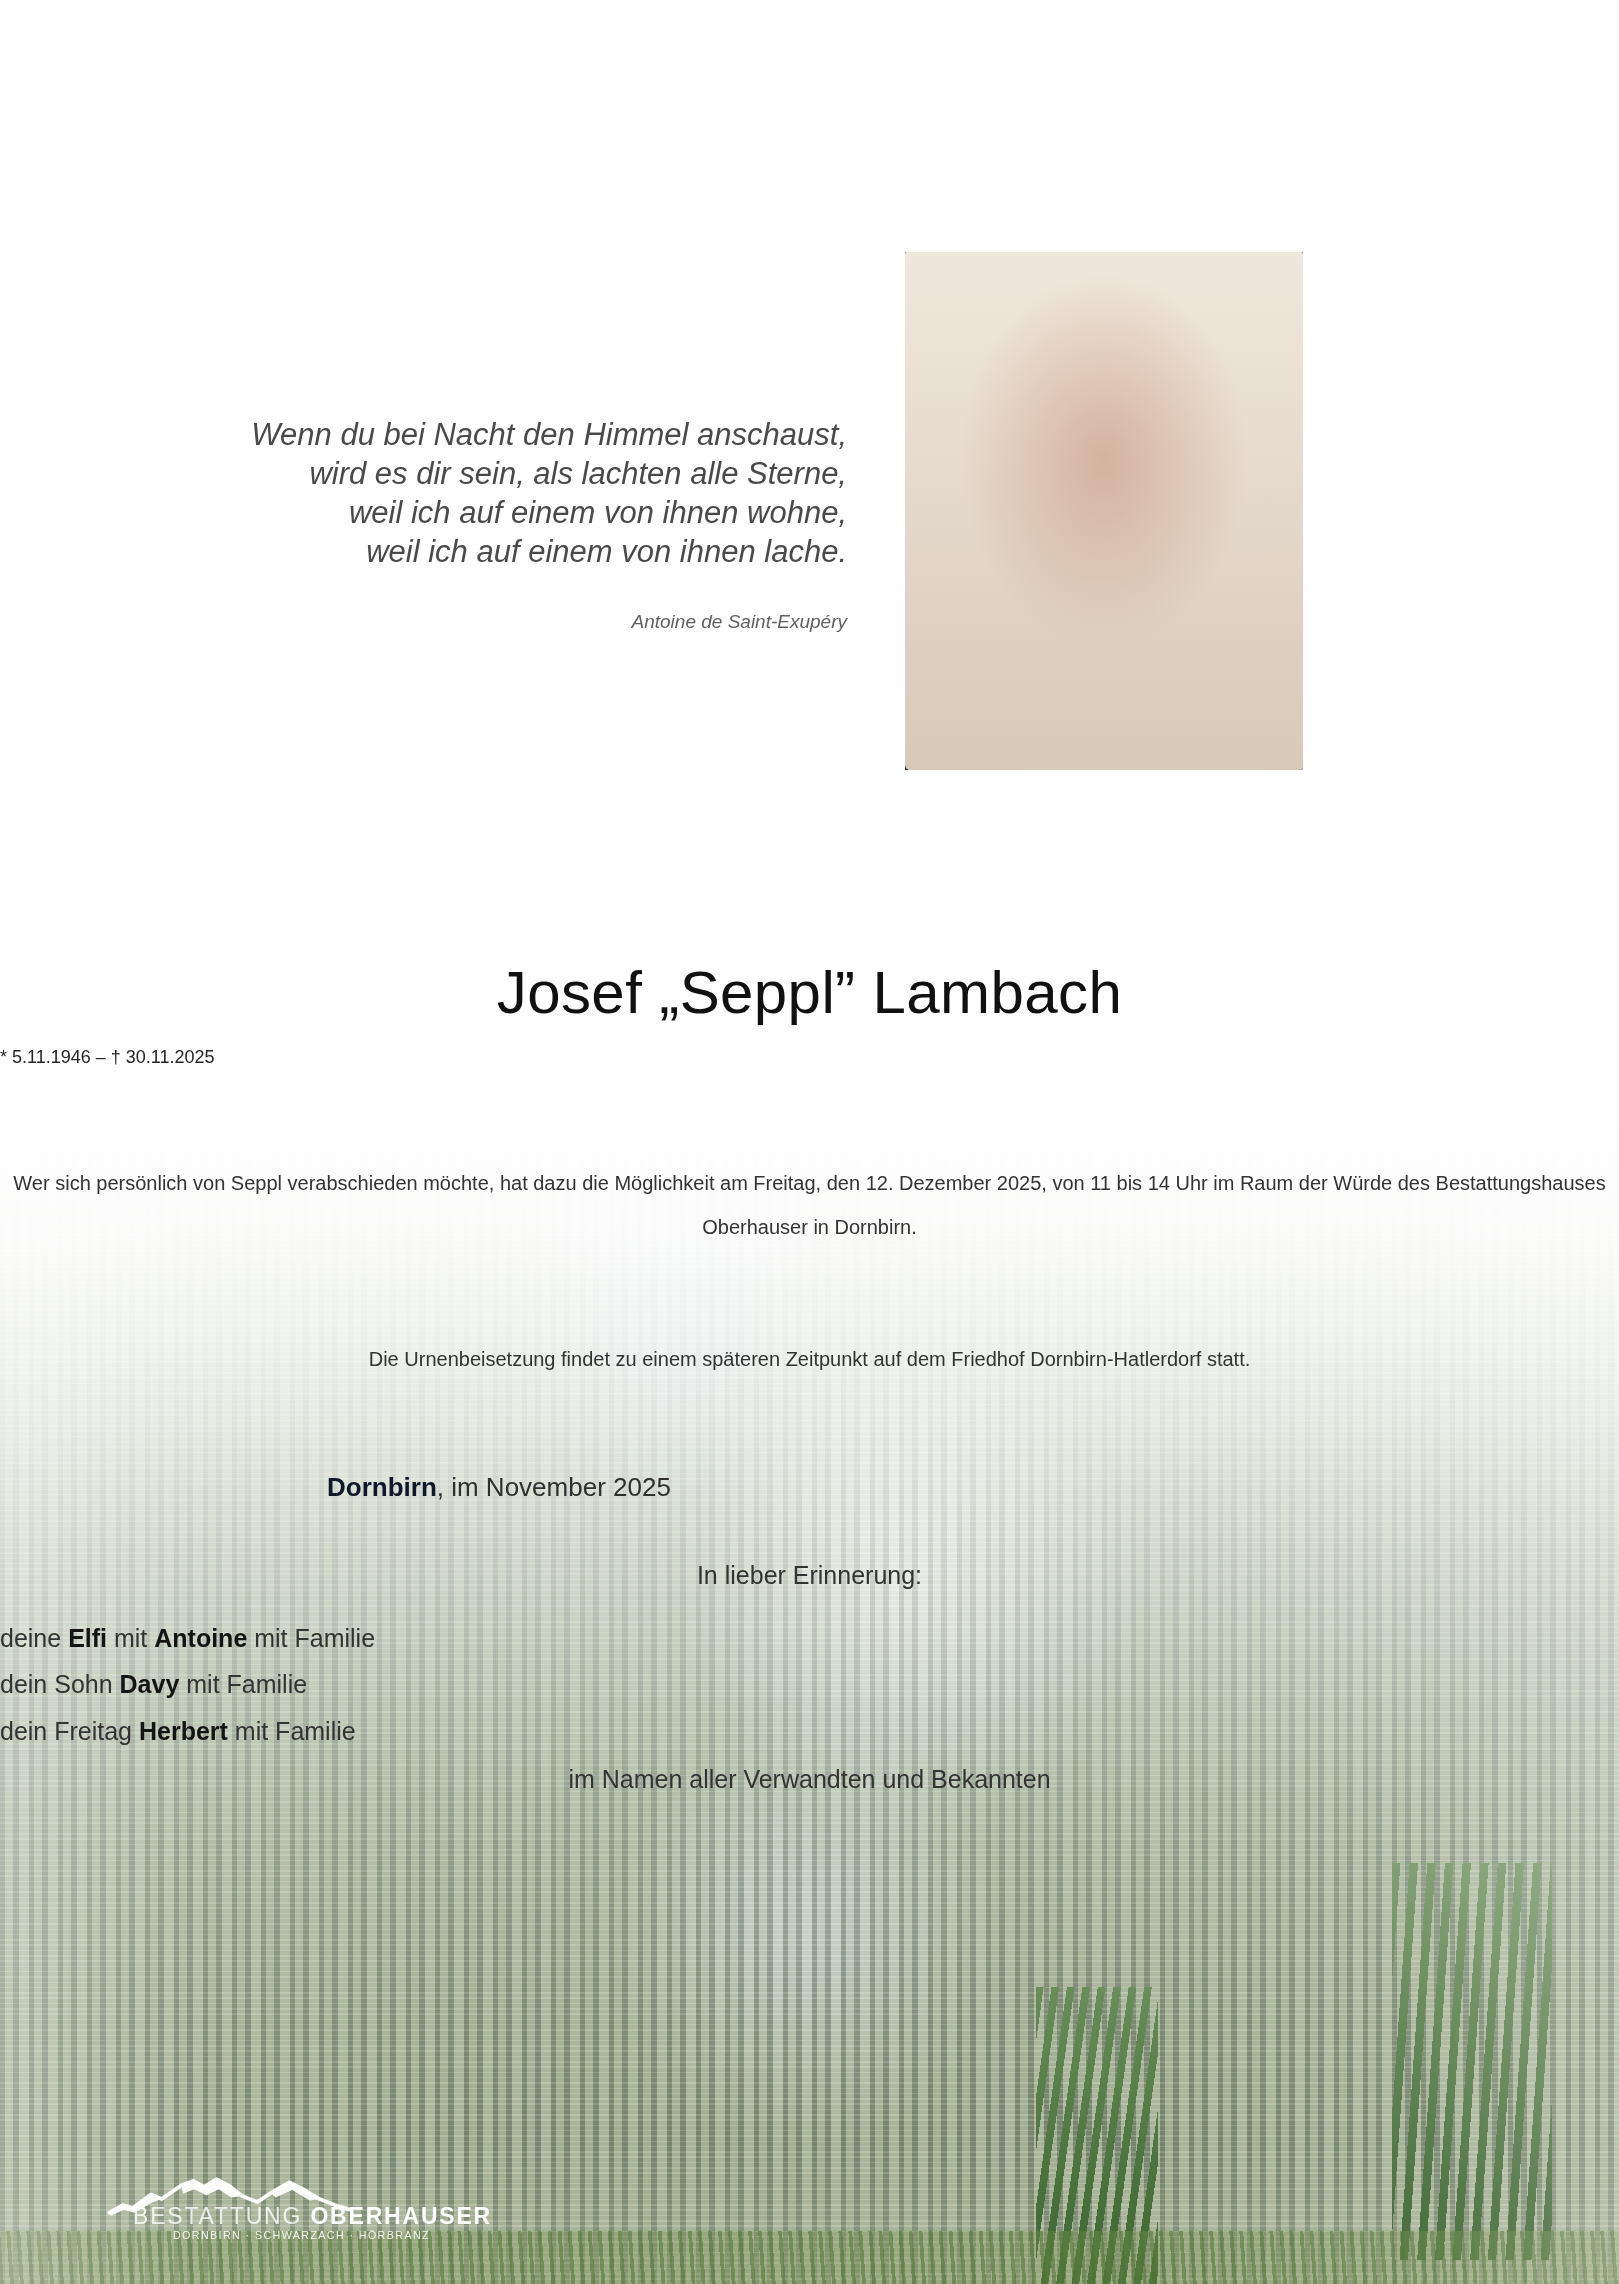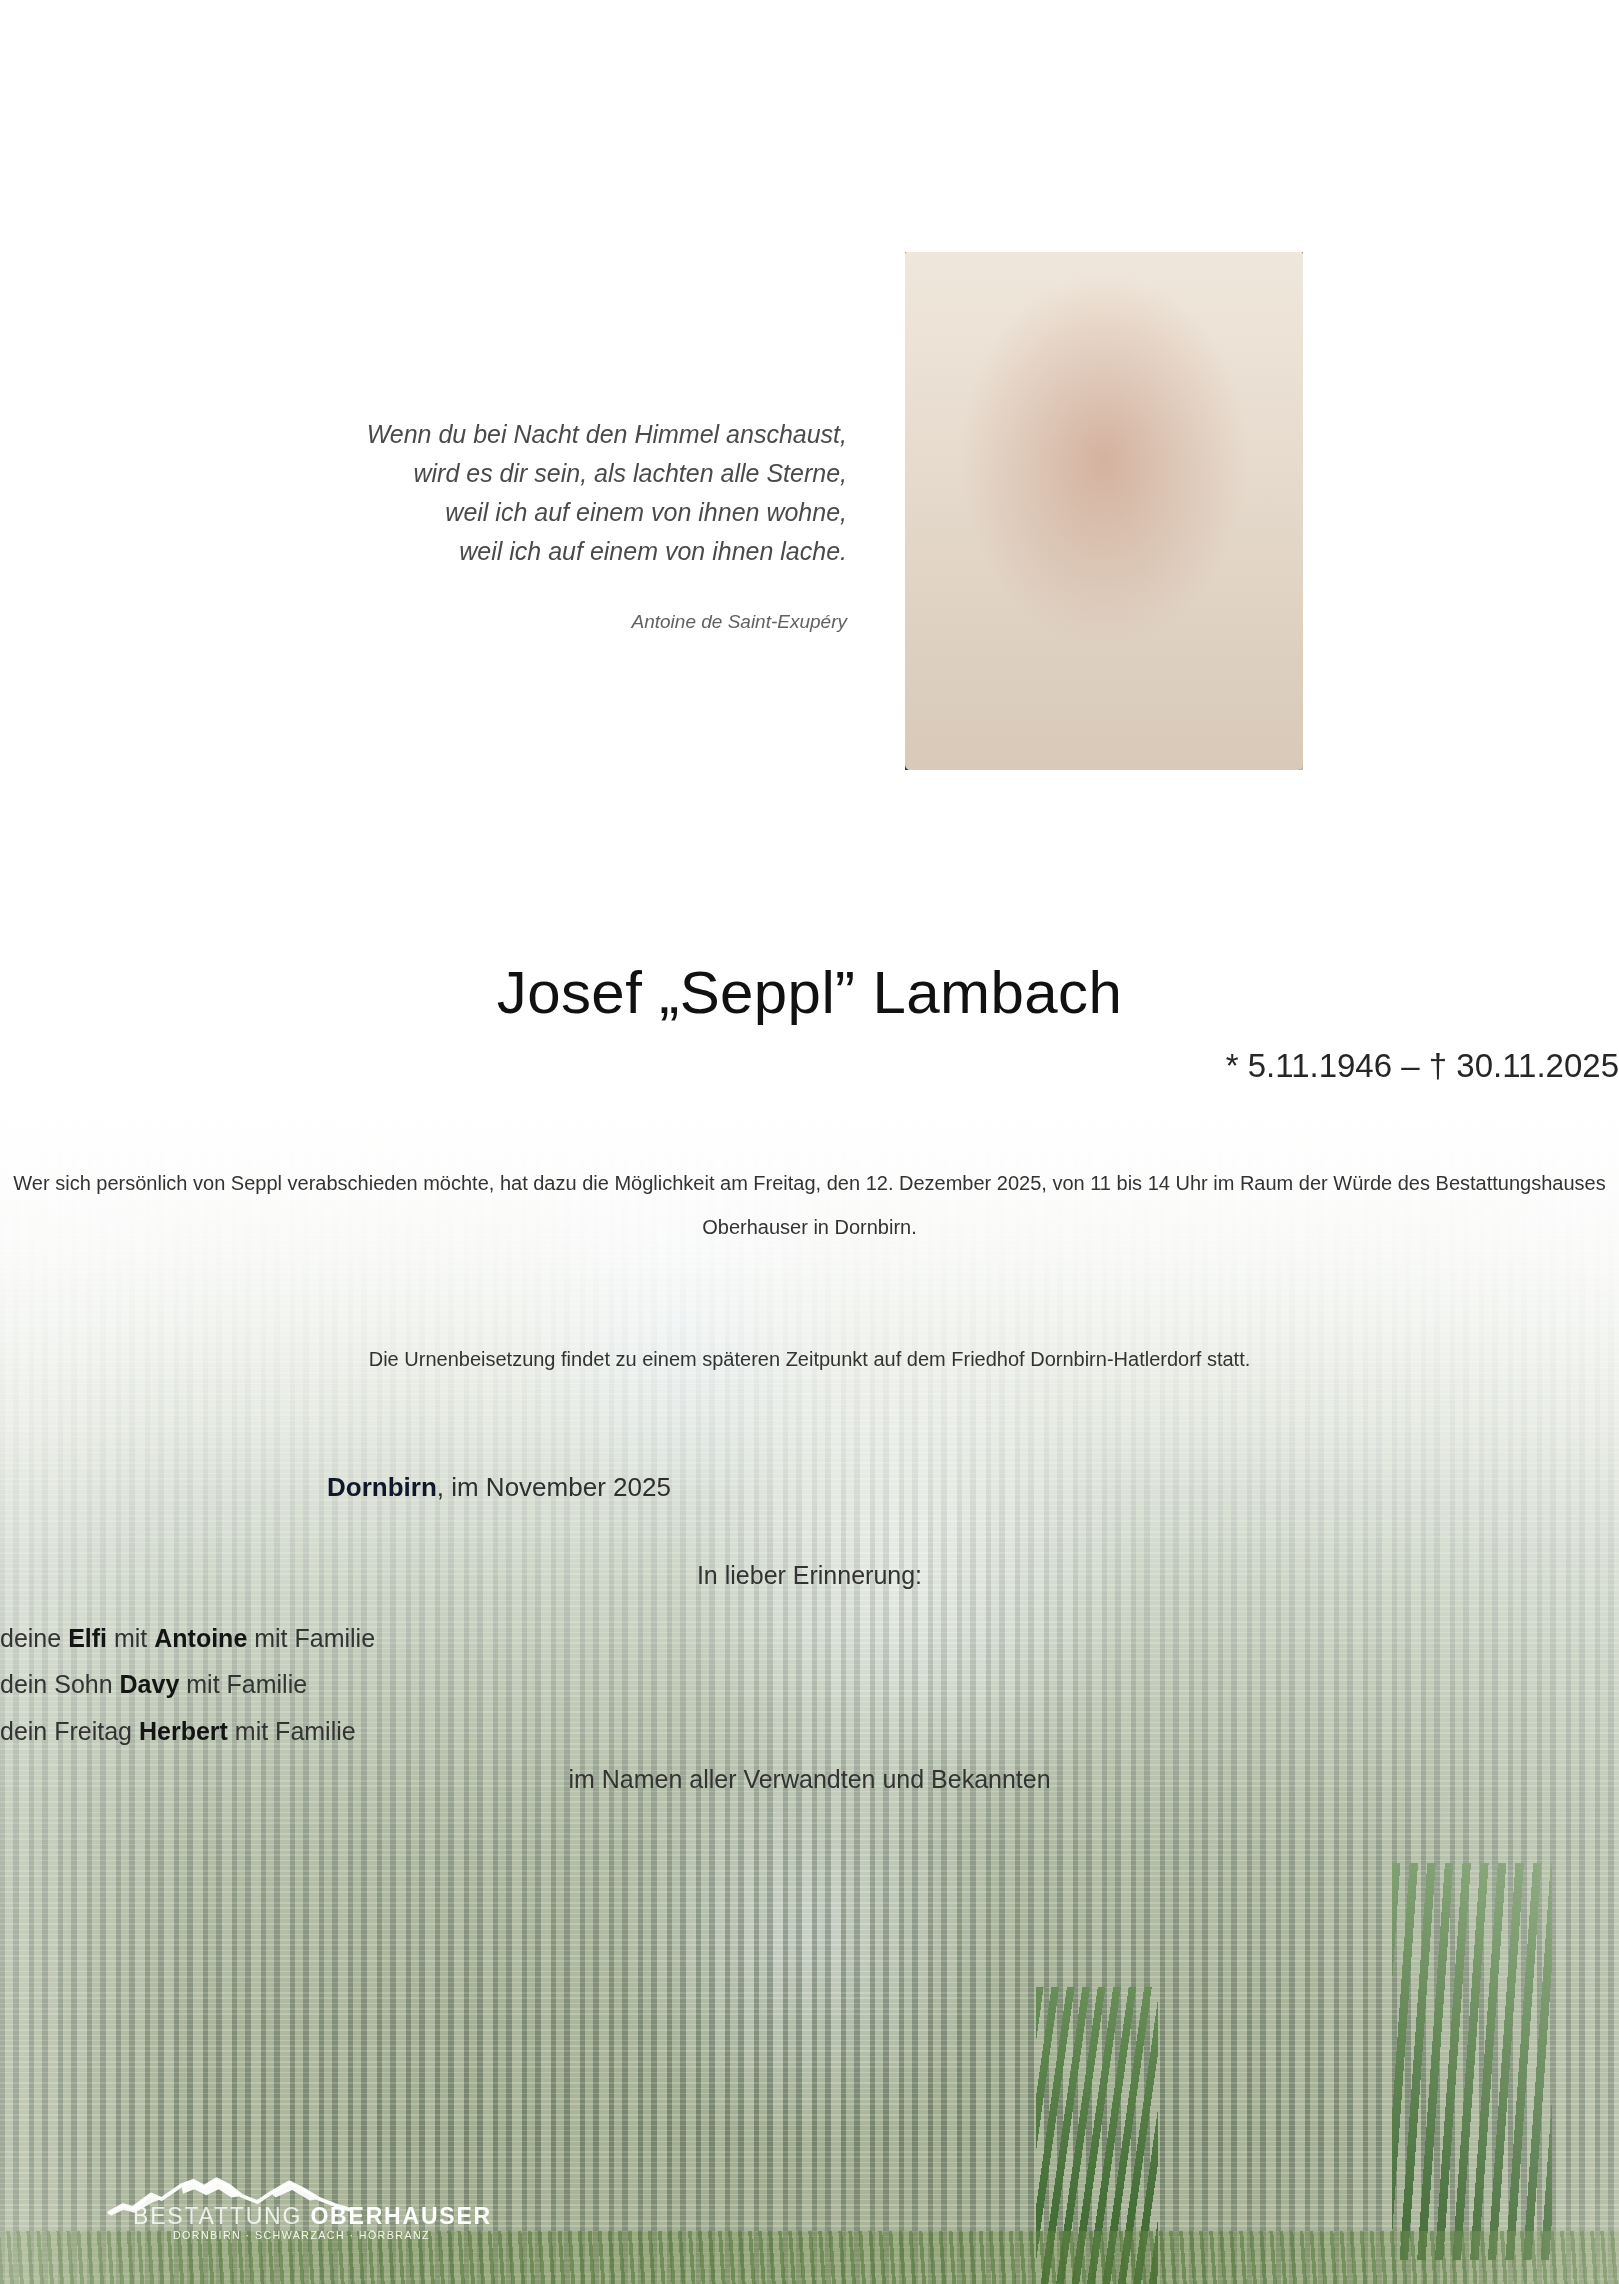--- a/index.html
+++ b/index.html
@@ -253,21 +253,21 @@
     border-radius:46% 54% 50% 50%;
   }
 
   
   .txt { position:absolute; color:#2b2b2b; }
 
   #quote {
     left:229px; top:415px; width:618px;
     text-align:right;
     font-style:italic;
-    font-size:25px;
+    font-size:31px;
     line-height:39px;
     color:#4a4a4a;
     font-stretch:condensed;
   }
   #quote-author {
     left:229px; top:611px; width:618px;
     text-align:right;
     font-style:italic;
     font-size:19px;
     color:#616161;
@@ -282,22 +282,22 @@
   #name {
     left:0; top:958px; width:1619px;
     text-align:center;
     font-size:60px;
     font-weight:300;
     letter-spacing:0.4px;
     color:#111111;
   }
   #dates {
     left:0; top:1047px; width:1619px;
-    text-align:right;
-    font-size:33px;
+    text-align:left;
+    font-size:18px;
     color:#262626;
   }
 
   .para {
     left:0; width:1619px;
     text-align:center;
     font-size:20px;
     line-height:44px;
     color:#333333;
   }

